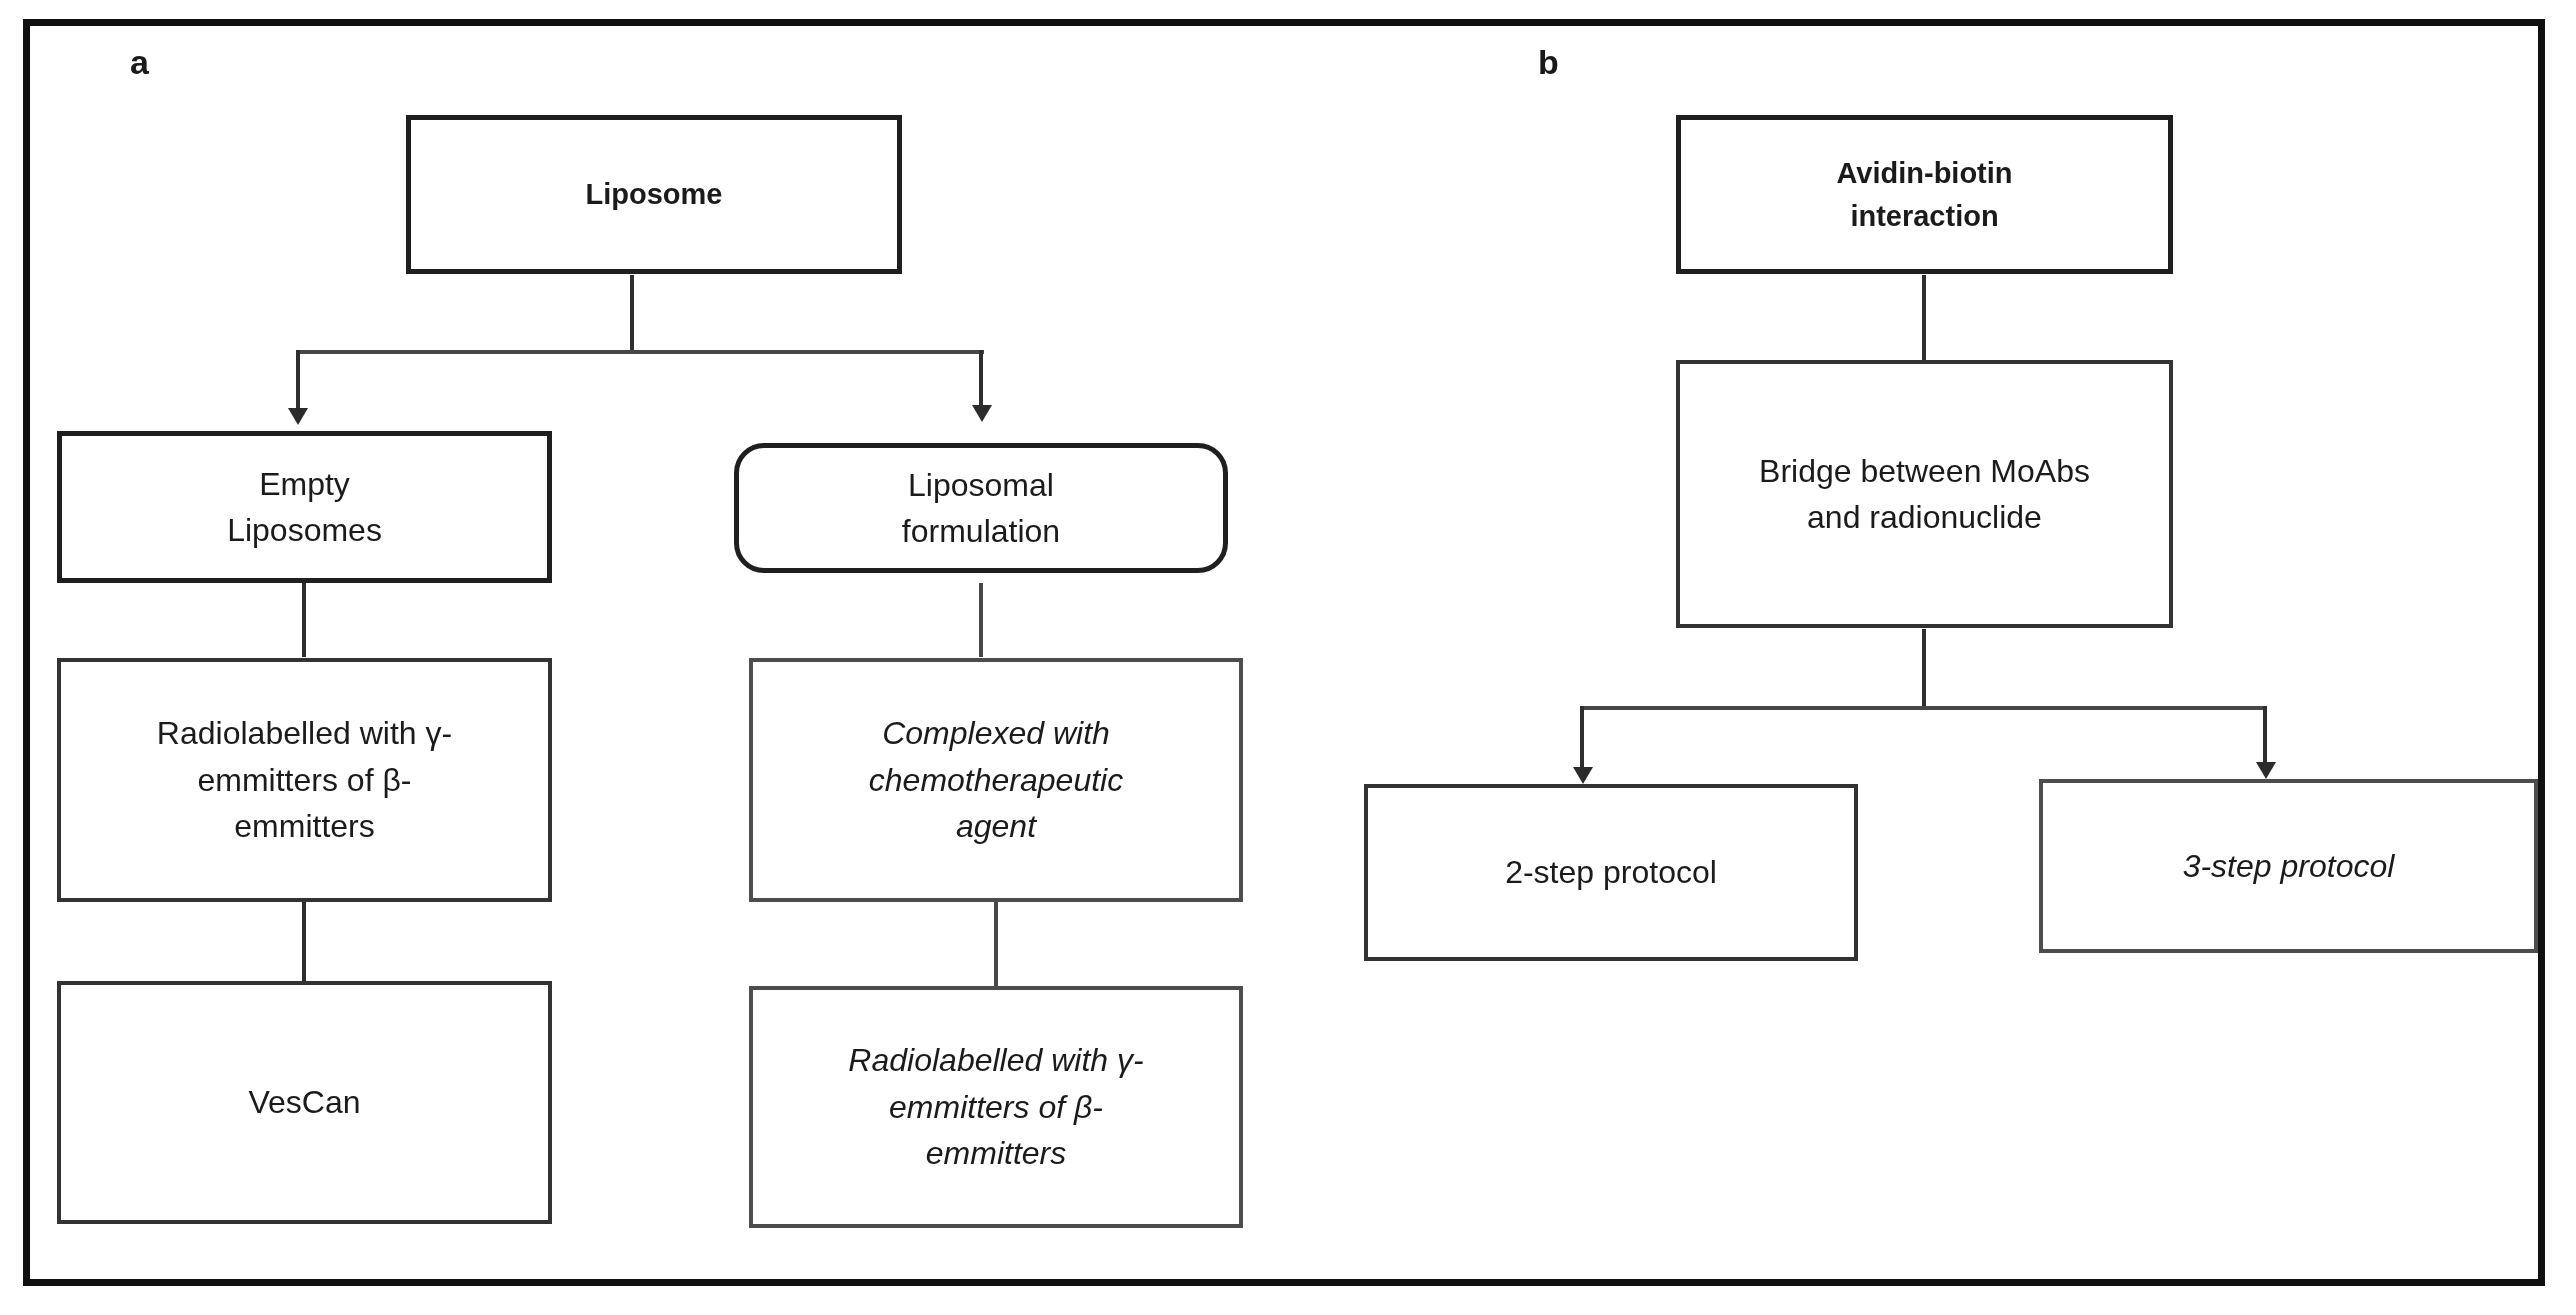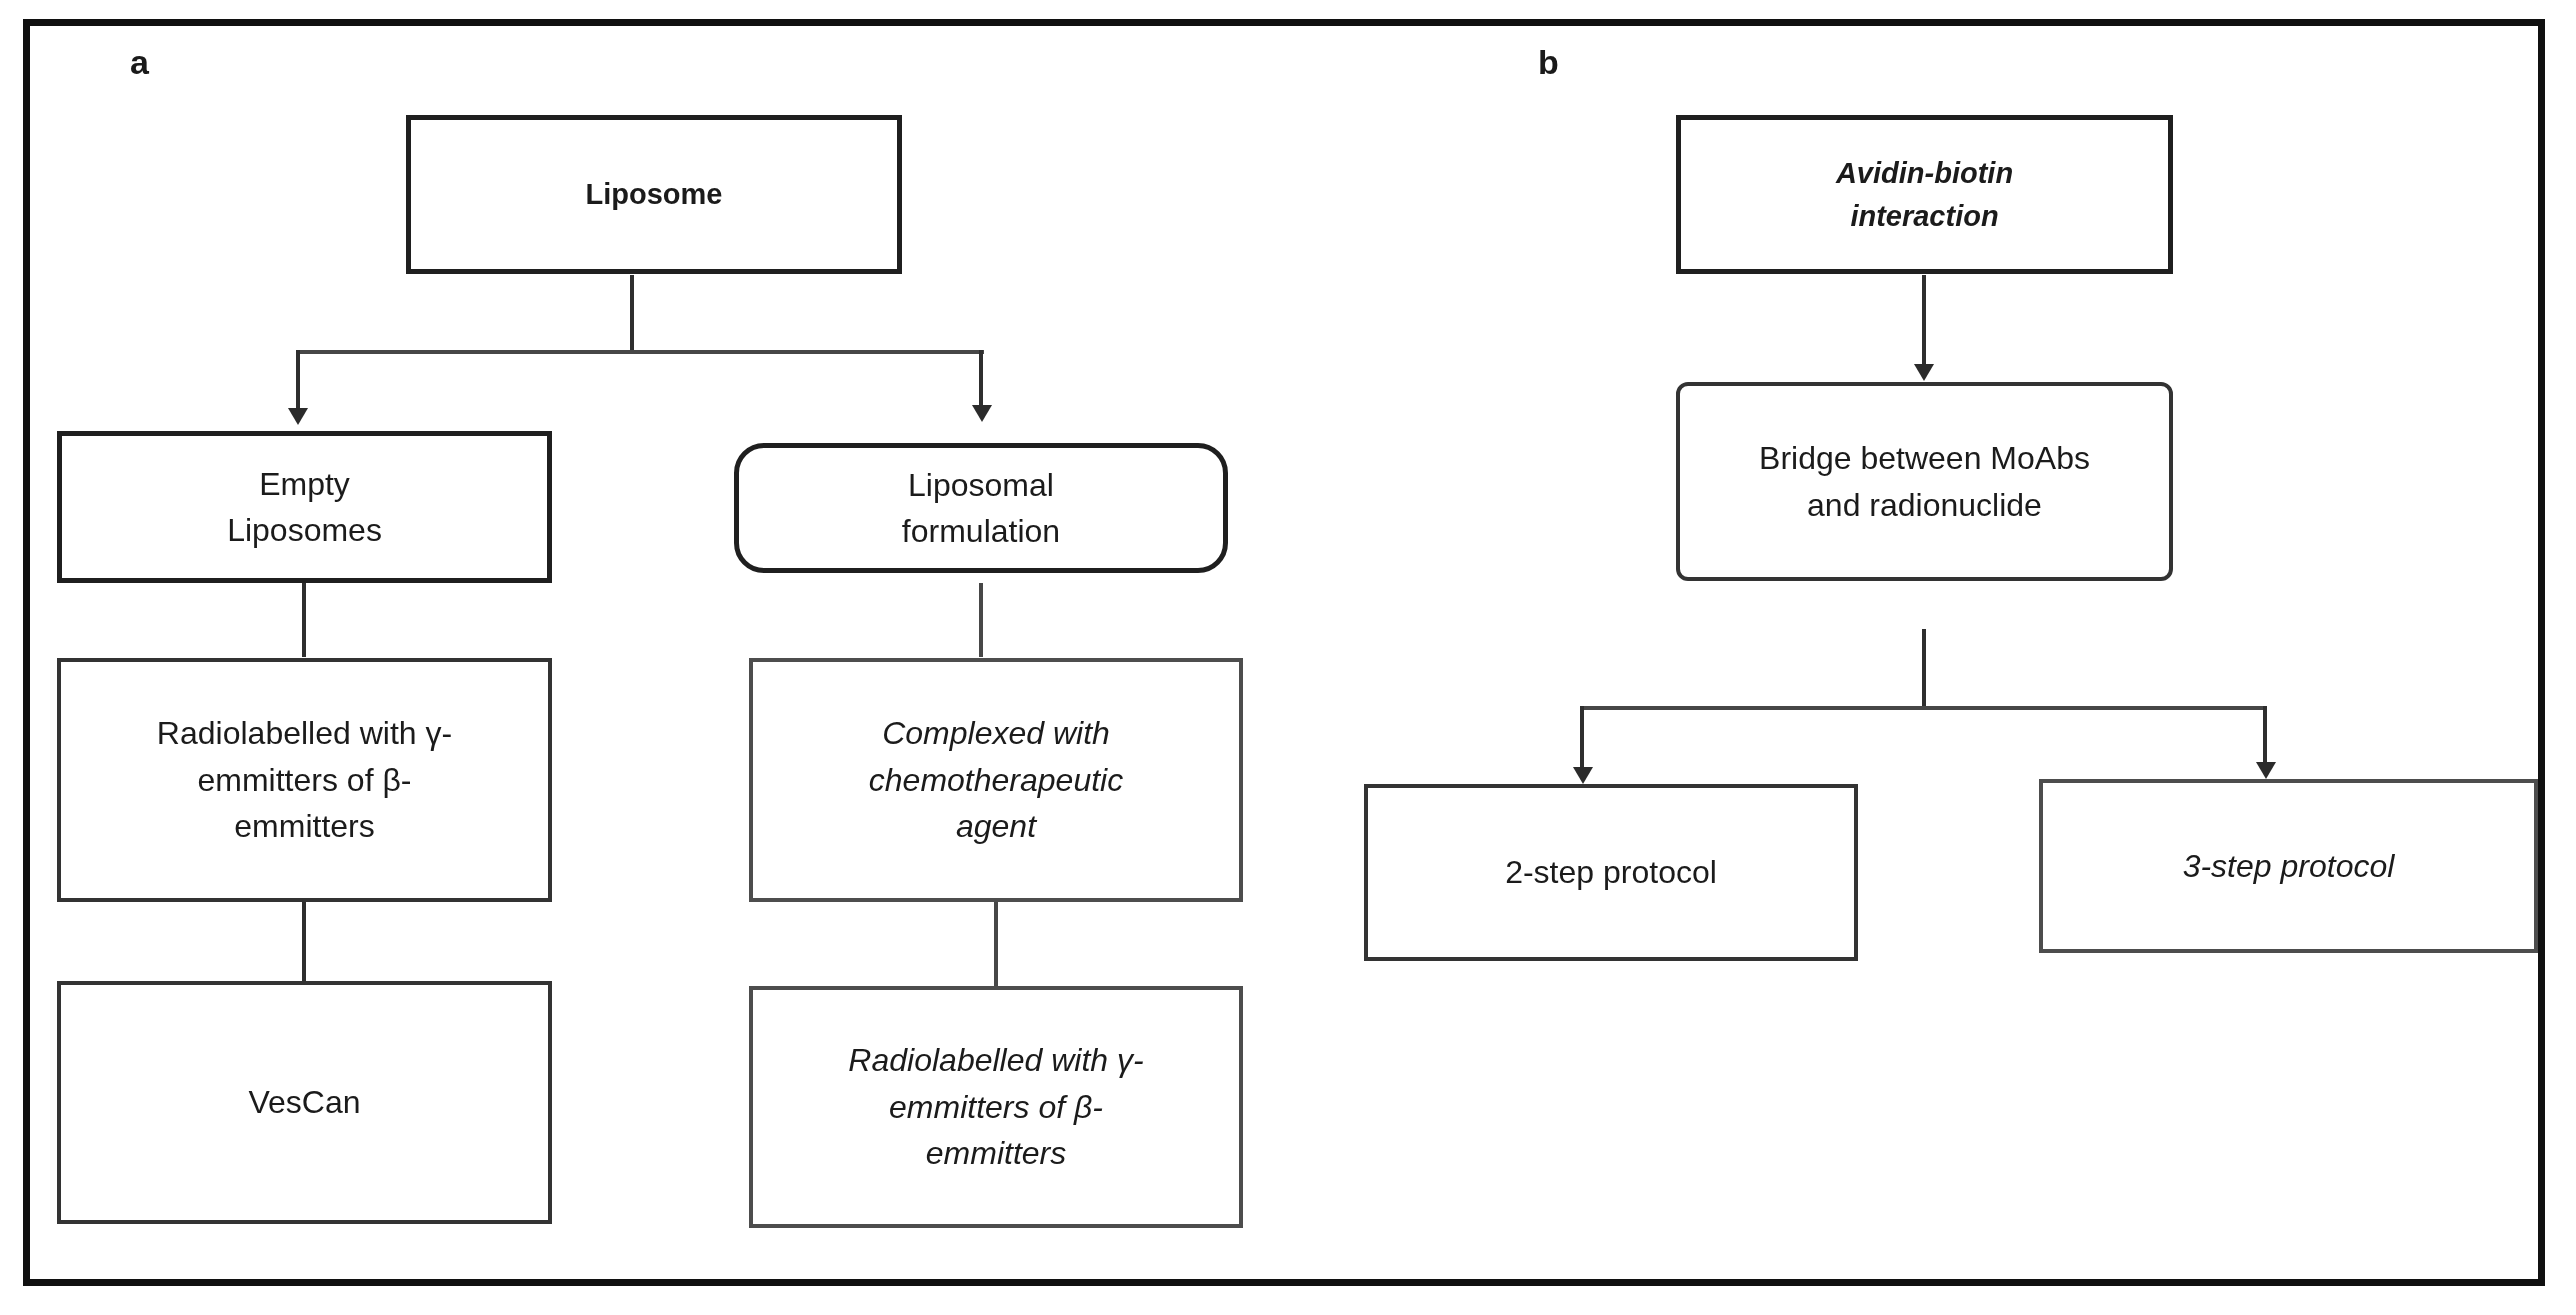--- a/index.html
+++ b/index.html
@@ -100,27 +100,27 @@
 agent</div>
 
   <div class="line" style="left:994px; top:902px; width:3.9px; height:84px;"></div>
 
   <div class="node b-mid" style="left:749px; top:986px; width:494px; height:242px;">Radiolabelled with γ-
 emmitters of β-
 emmitters</div>
 
   <div class="panel-label" style="left:1538px; top:45px;">b</div>
 
-  <div class="node bold b-dark" style="left:1676px; top:115px; width:497px; height:159px;font-style:italic;">Avidin-biotin
+  <div class="node bold b-dark" style="left:1676px; top:115px; width:497px; height:159px;">Avidin-biotin
 interaction</div>
 
   <div class="line dark" style="left:1922px; top:275px; width:3.9px; height:93px;"></div>
   <div class="arrowhead" style="left:1914px; top:364px;"></div>
 
-  <div class="node" style="left:1676px; top:382px; width:497px; height:199px;border-radius:12px;">Bridge between MoAbs
+  <div class="node" style="left:1676px; top:360px; width:497px; height:268px;">Bridge between MoAbs
 and radionuclide</div>
 
   <div class="line dark" style="left:1922px; top:629px; width:3.9px; height:77px;"></div>
 
   <div class="line" style="left:1580px; top:706px; width:687px; height:3.9px;"></div>
 
   <div class="line dark" style="left:1580px; top:706px; width:3.9px; height:62px;"></div>
   <div class="arrowhead" style="left:1573px; top:767px;"></div>
 
   <div class="line dark" style="left:2263px; top:706px; width:3.9px; height:57px;"></div>

